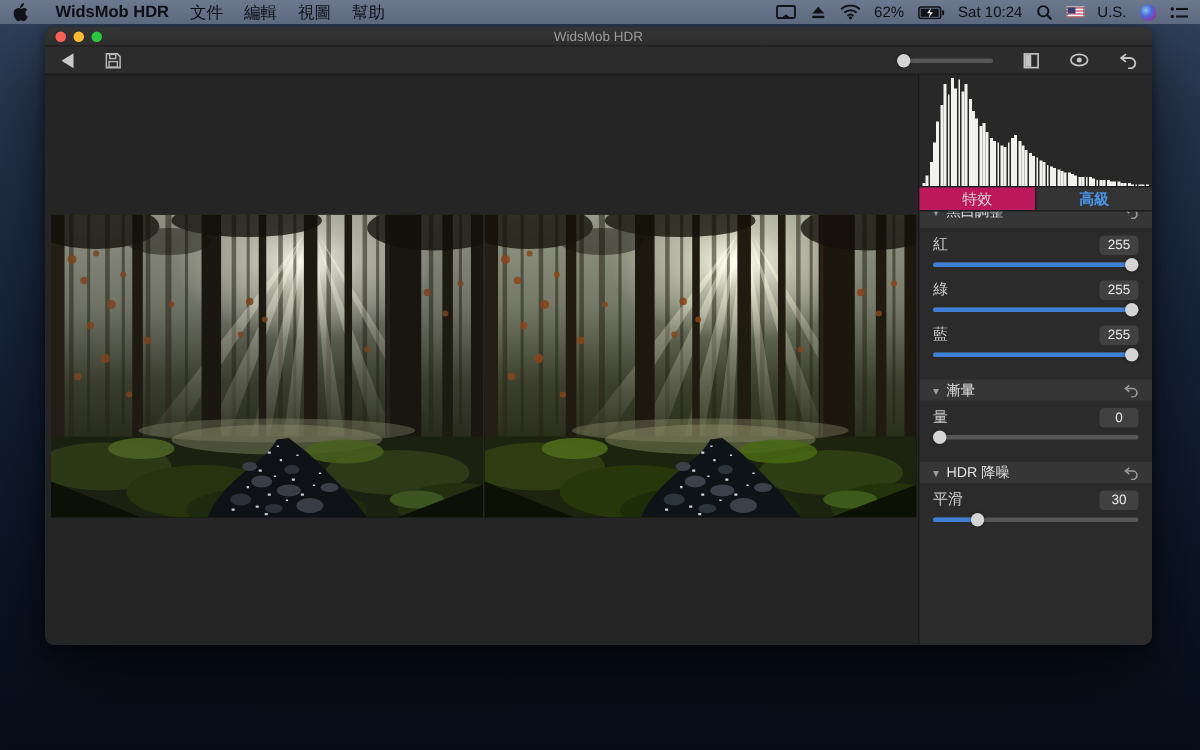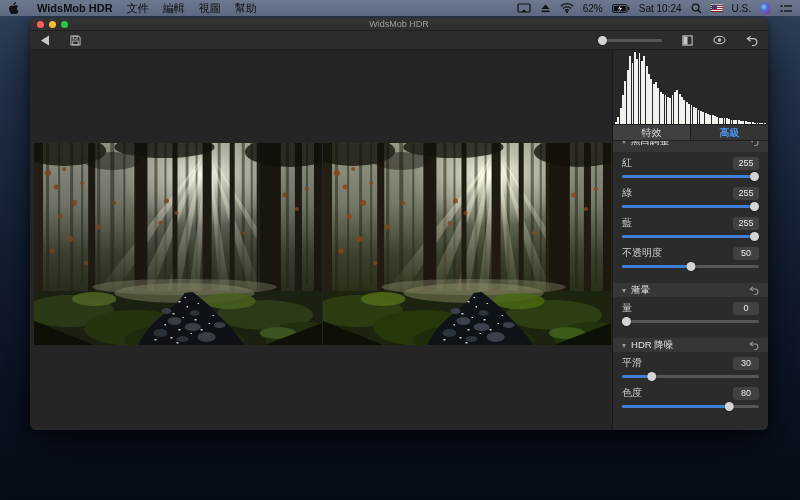--- a/index.html
+++ b/index.html
@@ -53,21 +53,21 @@
   .photos{ position:absolute; left:4px; top:93px; width:577px; height:202px; display:flex; gap:1px; }
   .photo{ flex:1; overflow:hidden; background:#111; }
   .photo svg{ display:block; width:100%; height:100%; }
   .photo.after{ filter:saturate(1.2) brightness(1.05); }
   .panel{ width:156px; flex:0 0 auto; background:#2b2b2b; border-left:1px solid #1a1a1a;
     display:flex; flex-direction:column; }
   .hist{ height:74px; background:#282828; display:flex; align-items:flex-end; padding:2px 2px 0 2px; }
   .hist .bar{ flex:1; background:#f1f1ee; margin-right:.5px; }
   .tabs{ height:17px; display:flex; border-top:1px solid #1f1f1f; border-bottom:1px solid #1f1f1f; flex:0 0 auto; }
   .tab{ flex:1; display:flex; align-items:center; justify-content:center; font-size:10px;
-    color:#d6d6d6; background:#404040; cursor:default; }
+    color:#d6d6d6; background:#be185d; cursor:default; }
   .tab + .tab{ border-left:1px solid #1f1f1f; }
   .tab.active{ background:#343434; color:#4a94e8; font-weight:bold; }
   .controls{ flex:1; padding:0 9px; overflow:hidden; }
   .sec-h{ margin:0 -9px; background:#363636; height:14px; display:flex; align-items:center;
     padding:0 9px; font-size:9.5px; color:#e2e2e2; gap:5px; }
   .sec-h .disc{ color:#9a9a9a; font-size:8px; }
   .sec-h .reset{ margin-left:auto; display:inline-flex; }
   .sec-h.clip{ height:11px; overflow:hidden; align-items:flex-start; }
   .sec-h.clip .inner{ margin-top:-6px; display:flex; align-items:center; width:100%; gap:5px; }
   .row{ margin-top:3px; }
@@ -467,31 +467,20 @@
             <span class="lbl">藍</span>
             <span class="val">255</span>
           </div>
           <div class="slider">
             <div class="s-track"></div>
               <div class="s-fill" style="width: 100%;"></div>
               <div class="s-knob" style="left: 100%; transform: translateX(-100%);"></div>
           </div>
         </div>
 
-        <div class="row">
-          <div class="row-top">
-            <span class="lbl">不透明度</span>
-            <span class="val">50</span>
-          </div>
-          <div class="slider">
-            <div class="s-track"></div>
-              <div class="s-fill" style="width: 50%;"></div>
-              <div class="s-knob" style="left: 50%; transform: translateX(-50%);"></div>
-          </div>
-        </div>
 
         <div class="sec-h sec-gap">
           <span class="disc">▾</span>
           <span>漸暈</span>
           <span class="reset">
             <svg class="ic" width="10" height="9" viewBox="0 0 13 12">
                 <path d="M5 1.2 L1.5 4 L5 6.8" fill="none" stroke="#9a9a9a" stroke-width="1.4"></path>
                 <path d="M1.8 4 H8 a3.8 3.8 0 0 1 3.8 3.8 A3.8 3.8 0 0 1 8 11.6 H6.5" fill="none" stroke="#9a9a9a" stroke-width="1.4"></path>
               </svg>
           </span>
@@ -525,28 +514,17 @@
             <span class="lbl">平滑</span>
             <span class="val">30</span>
           </div>
           <div class="slider">
             <div class="s-track"></div>
               <div class="s-fill" style="width: 20%;"></div>
               <div class="s-knob" style="left: 20%; transform: translateX(-20%);"></div>
           </div>
         </div>
 
-        <div class="row">
-          <div class="row-top">
-            <span class="lbl">色度</span>
-            <span class="val">80</span>
-          </div>
-          <div class="slider">
-            <div class="s-track"></div>
-              <div class="s-fill" style="width: 80%;"></div>
-              <div class="s-knob" style="left: 80%; transform: translateX(-80%);"></div>
-          </div>
-        </div>
 
       </div>
     </div>
   </div>
 </div>
 
 </body></html>

